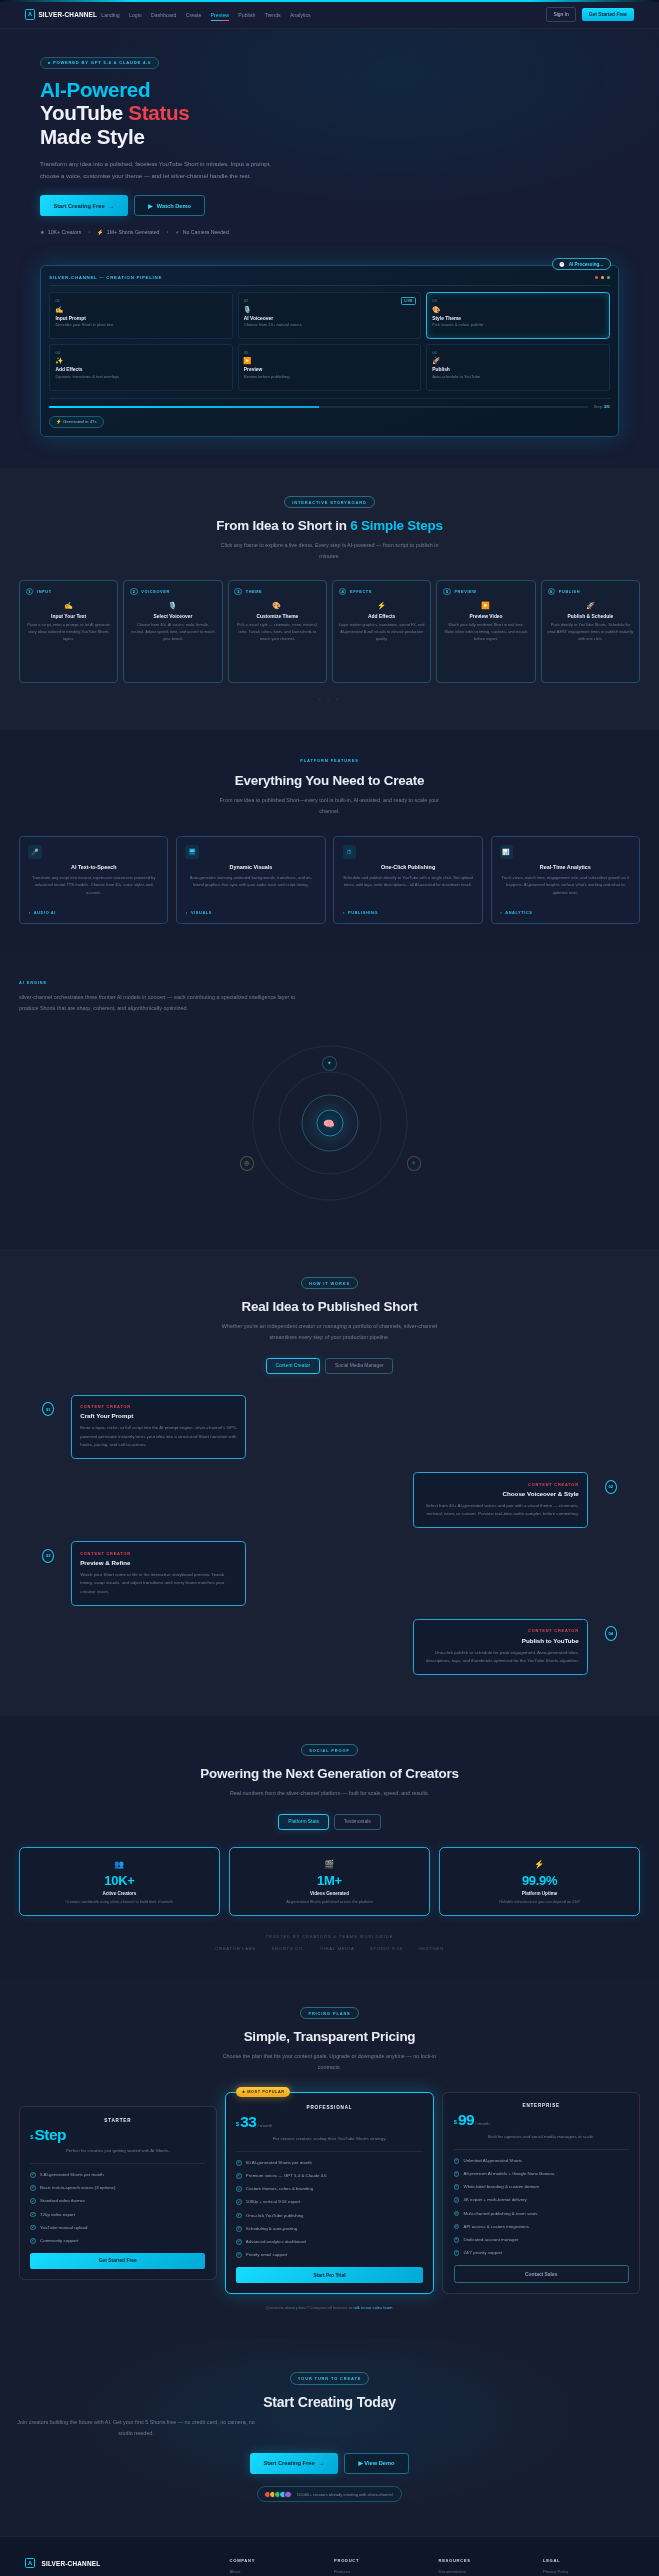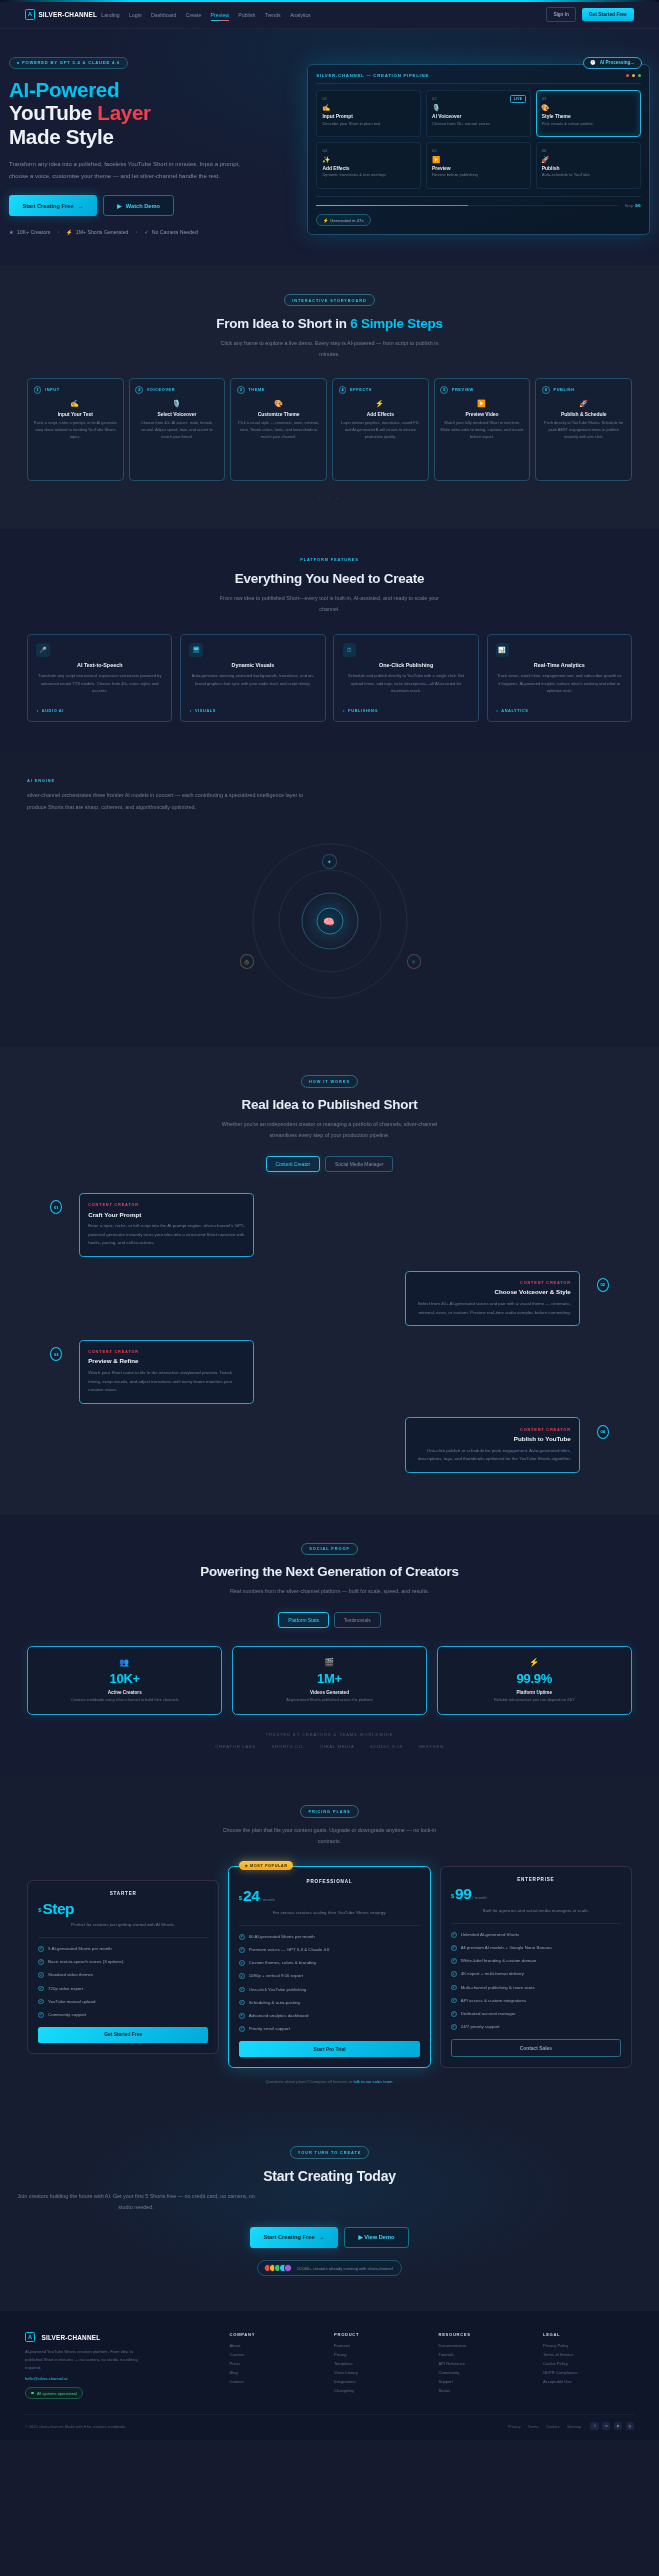--- a/index.html
+++ b/index.html
@@ -17,21 +17,21 @@
   .navlinks { display:flex; align-items:center; gap:9.3px; margin-left:4.1px; }
   .navlinks a { color:#7e8aa5; font-size:5.2px; text-decoration:none; position:relative; padding:1.5px 0; }
   .navlinks a.active { color:#00d9ff; }
   .navlinks a.active::after { content:""; position:absolute; left:0; right:0; bottom:-1.5px; height:0.8px;
       background:linear-gradient(90deg,#00d9ff,#ff4d5a); }
   .nav-right { margin-left:auto; display:flex; align-items:center; gap:5.2px; }
   .btn-ghost { border:0.5px solid #2e4466; color:#c4cde0; font-size:4.9px; padding:3.6px 6.7px; border-radius:2.1px; background:transparent; }
   .btn-cyan { background:linear-gradient(180deg,#14d9ff,#00b9e6); color:#042030; font-size:4.9px; font-weight:bold; padding:4.1px 7.2px; border-radius:2.1px; border:none; }
 
   
-  .hero { padding:28px 9px 31px; display:flex; gap:30px; background:radial-gradient(464px 206px at 60% 10%, rgba(10,60,90,.35), transparent 70%), #151c33; }
+  .hero { padding:28px 40px 31px; display:flex; gap:23px; background:radial-gradient(464px 206px at 60% 10%, rgba(10,60,90,.35), transparent 70%), #151c33;flex-direction:column; }
   .hero-l { width:268px; }
   .pill { display:inline-flex; align-items:center; gap:3.1px; border:0.5px solid #1d5c72; background:rgba(10,50,70,.45);
     border-radius:10.3px; padding:2.6px 6.7px; font-size:4.1px; letter-spacing:0.8px; font-weight:bold; color:#33c9ef; }
   .dot-sm { width:2.1px;height:2.1px;border-radius:50%;background:#00d9ff; }
   h1.hero-t { font-size:20.6px; line-height:1.13; margin-top:9.3px; font-weight:bold; letter-spacing:-0.3px; }
   .c-cyan { color:#00c4f0; } .c-red { color:#ef4050; } .c-white{color:#eef2f8;}
   .hero-sub { margin-top:10.3px; font-size:6px; line-height:2; color:#7e8aa5; width:242px; }
   .hero-btns { margin-top:13.4px; display:flex; gap:6.2px; }
   .cta-main { background:linear-gradient(135deg,#16dcff,#00a9d8); color:#06222f; font-weight:bold; font-size:5.7px;
       padding:6.2px 13.4px; border-radius:3.1px; border:none; display:flex; align-items:center; gap:4.1px; box-shadow:0 0 11.3px rgba(0,200,255,.3); }
@@ -62,21 +62,21 @@
       font-weight:bold; letter-spacing:0.3px; padding:1px 2.6px; border-radius:1.5px; }
   .pbar-row { display:flex; align-items:center; gap:5.2px; margin-top:7.2px; padding-top:5.7px; border-top:0.5px solid rgba(80,140,180,.18); }
   .pbar { flex:1; height:1.3px; background:#1b2c40; border-radius:1px; overflow:hidden; }
   .pbar i { display:block; height:100%; width:50%; background:linear-gradient(90deg,#00d9ff,#0aa6d4); }
   .pstep { font-size:4.4px; color:#5d7390; }
   .pstep b { color:#3fd2f5; }
   .gen { margin-top:6.2px; display:inline-flex; align-items:center; gap:3.1px; border:0.5px solid #1d5c72;
       background:rgba(10,45,65,.6); border-radius:8.2px; padding:2.6px 6.2px; font-size:4.4px; color:#9fb2c9; }
 
   
-  section { padding:28px 27px; }
+  section { padding:28px 19px; }
   .sec-a { background:#1a2135; }
   .sec-b { background:#151c31; }
   .sec-c { background:#171d30; }
   .center { text-align:center; }
   .badge-out { display:inline-block; border:0.5px solid #2a6b82; border-radius:9.3px; padding:2.6px 7.2px;
       font-size:3.9px; letter-spacing:0.9px; font-weight:bold; color:#2ec6ee; background:rgba(10,45,65,.35); }
   .badge-plain { font-size:3.9px; letter-spacing:0.9px; font-weight:bold; color:#21c4f2; }
   h2 { font-size:13.4px; font-weight:bold; margin-top:9.3px; letter-spacing:-0.2px; }
   .sec-sub { margin-top:7.2px; font-size:5.4px; line-height:2.1; color:#6f7d96; max-width:222px; }
   .center .sec-sub { margin-left:auto; margin-right:auto; }
@@ -211,21 +211,21 @@
 </nav>
 
 <div class="hero">
   <div class="hero-l">
     <div class="pill">
       <span class="dot-sm"></span>
       <span>POWERED BY GPT 5.4 &amp; CLAUDE 4.6</span>
     </div>
     <h1 class="hero-t">
       <span class="c-cyan">AI-Powered</span><br>
-      <span class="c-white">YouTube </span><span class="c-red">Layer</span><br>
+      <span class="c-white">YouTube </span><span class="c-red">Status</span><br>
       <span class="c-white">Made Style</span>
     </h1>
     <p class="hero-sub">Transform any idea into a polished, faceless YouTube Short in minutes. Input a prompt, choose a voice, customise your theme — and let silver-channel handle the rest.</p>
     <div class="hero-btns">
       <button class="cta-main">
         <span>Start Creating Free</span>
         <span>→</span>
       </button>
       <button class="cta-ghost">
         <span>▶</span>
@@ -509,20 +509,21 @@
         <span>SHORTS CO.</span>
         <span>VIRAL MEDIA</span>
         <span>STUDIO 9:16</span>
         <span>NEXTGEN</span>
       </div>
   </div>
 </section>
 
 <section class="sec-c center">
   <div class="badge-out">PRICING PLANS</div>
+  <h2>Simple, Transparent Pricing</h2>
   <p class="sec-sub" style="max-width:222px">Choose the plan that fits your content goals. Upgrade or downgrade anytime — no lock-in contracts.</p>
   <div class="pr3" id="prcards">
       <div class="prc"><div class="prn">STARTER</div><div class="prp">
           <span class="prcur">$</span>
           <span class="pramt">Step</span>
           <span class="prper"></span>
         </div><div class="prd">Perfect for creators just getting started with AI Shorts.</div><div class="prhr"></div><div class="prf">
           <span class="ck">✓</span>
           <span>5 AI-generated Shorts per month</span>
         </div><div class="prf">
@@ -536,21 +537,21 @@
           <span>720p video export</span>
         </div><div class="prf">
           <span class="ck">✓</span>
           <span>YouTube manual upload</span>
         </div><div class="prf">
           <span class="ck">✓</span>
           <span>Community support</span>
         </div><button class="prbtn cy">Get Started Free</button></div>
       <div class="prc pop"><div class="pop-badge">★ MOST POPULAR</div><div class="prn">PROFESSIONAL</div><div class="prp">
           <span class="prcur">$</span>
-          <span class="pramt">24</span>
+          <span class="pramt">33</span>
           <span class="prper">/ month</span>
         </div><div class="prd">For serious creators scaling their YouTube Shorts strategy.</div><div class="prhr"></div><div class="prf">
           <span class="ck">✓</span>
           <span>60 AI-generated Shorts per month</span>
         </div><div class="prf">
           <span class="ck">✓</span>
           <span>Premium voices — GPT 5.4 &amp; Claude 4.6</span>
         </div><div class="prf">
           <span class="ck">✓</span>
           <span>Custom themes, colors &amp; branding</span>

